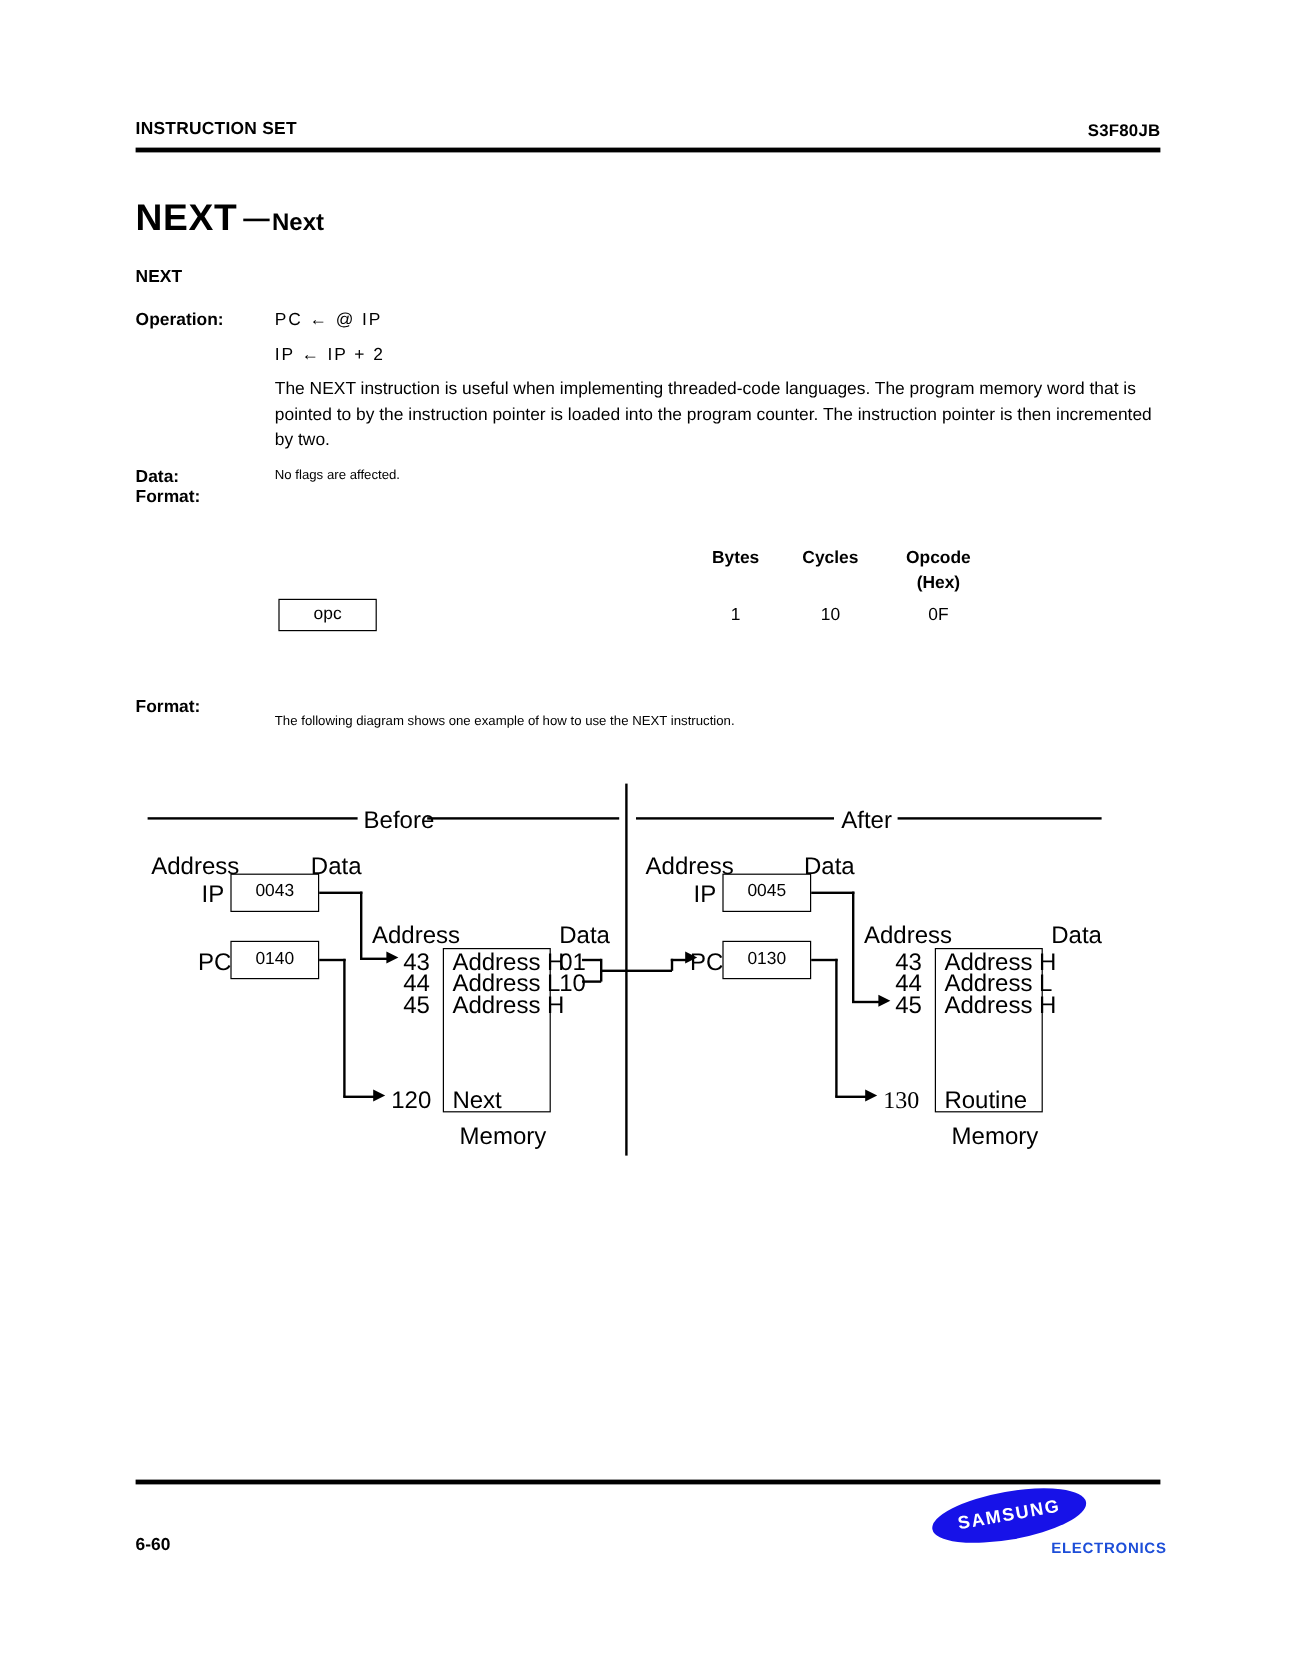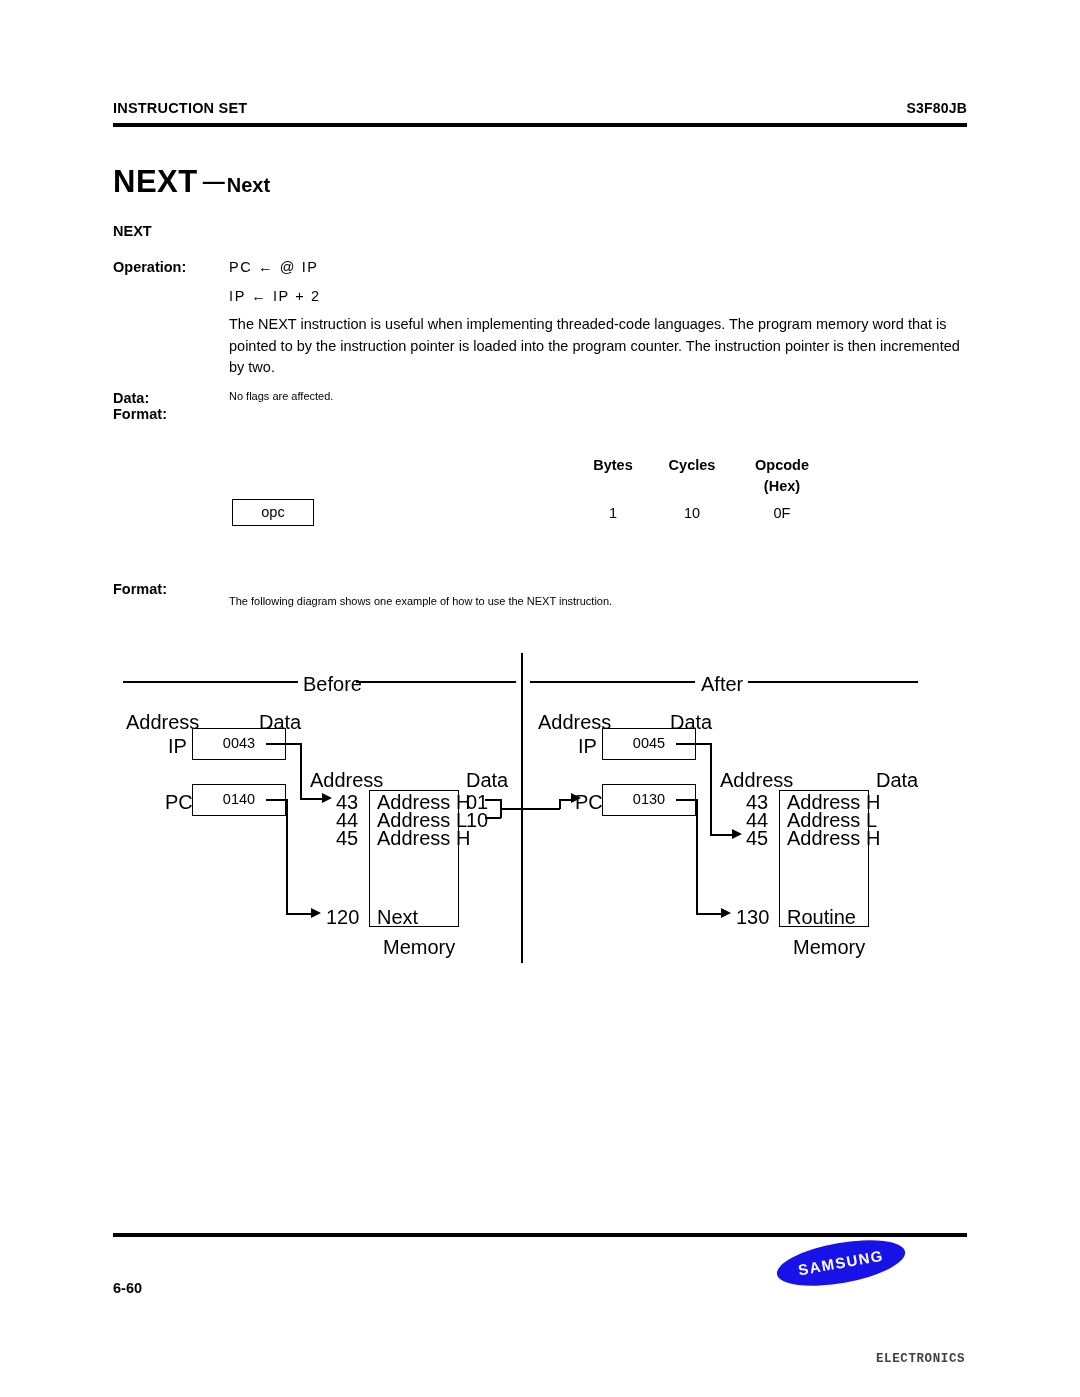--- a/index.html
+++ b/index.html
@@ -140,21 +140,21 @@
     color: #000;
   }
   .dbox {
     position: absolute;
     border: 1.6px solid #000;
     box-sizing: border-box;
     background: transparent;
   }
   .regbox {
     position: absolute;
-    width: 94px;
+    width: 74px;
     height: 32px;
     border: 1.6px solid #000;
     box-sizing: border-box;
     font-size: 14.5px;
     line-height: 29px;
     text-align: center;
   }
   .hline {
     position: absolute;
     height: 1.6px;
@@ -217,27 +217,26 @@
     text-align: center;
     color: #ffffff;
     font-size: 15px;
     font-weight: bold;
     letter-spacing: 1.4px;
     transform: rotate(-10deg);
   }
   #samsung-electronics {
     position: absolute;
     left: 876px;
-    top: 1352px;
-    color: #404040;
+    top: 1283px;
+    color: #1d4ed8;
     font-size: 12.5px;
     font-weight: bold;
     letter-spacing: 0.6px;
     white-space: nowrap;
-    font-family: Liberation Mono, monospace;
   }
 </style>
 </head>
 <body>
 
 <div id="header-left">INSTRUCTION SET</div>
 <div id="header-right">S3F80JB</div>
 <div id="header-rule"></div>
 
 <div id="page-title">
@@ -356,21 +355,21 @@
 
   <div class="dlabel" style="left:746px; top:791px;">43</div>
   <div class="dlabel" style="left:787px; top:791px;">Address H</div>
 
   <div class="dlabel" style="left:746px; top:809px;">44</div>
   <div class="dlabel" style="left:787px; top:809px;">Address L</div>
 
   <div class="dlabel" style="left:746px; top:827px;">45</div>
   <div class="dlabel" style="left:787px; top:827px;">Address H</div>
 
-  <div class="dlabel" style="left:736px; top:906px;">130</div>
+  <div class="dlabel" style="left:736px; top:906px;font-family:Liberation Serif, serif;">130</div>
   <div class="dlabel" style="left:787px; top:906px;">Routine</div>
 
   <div class="dlabel" style="left:793px; top:936px;">Memory</div>
 </div>
 
 <div id="footer-rule"></div>
 <div id="page-number">6-60</div>
 <div id="samsung-logo">
   <div id="samsung-ellipse"></div>
   <div id="samsung-word">SAMSUNG</div>

